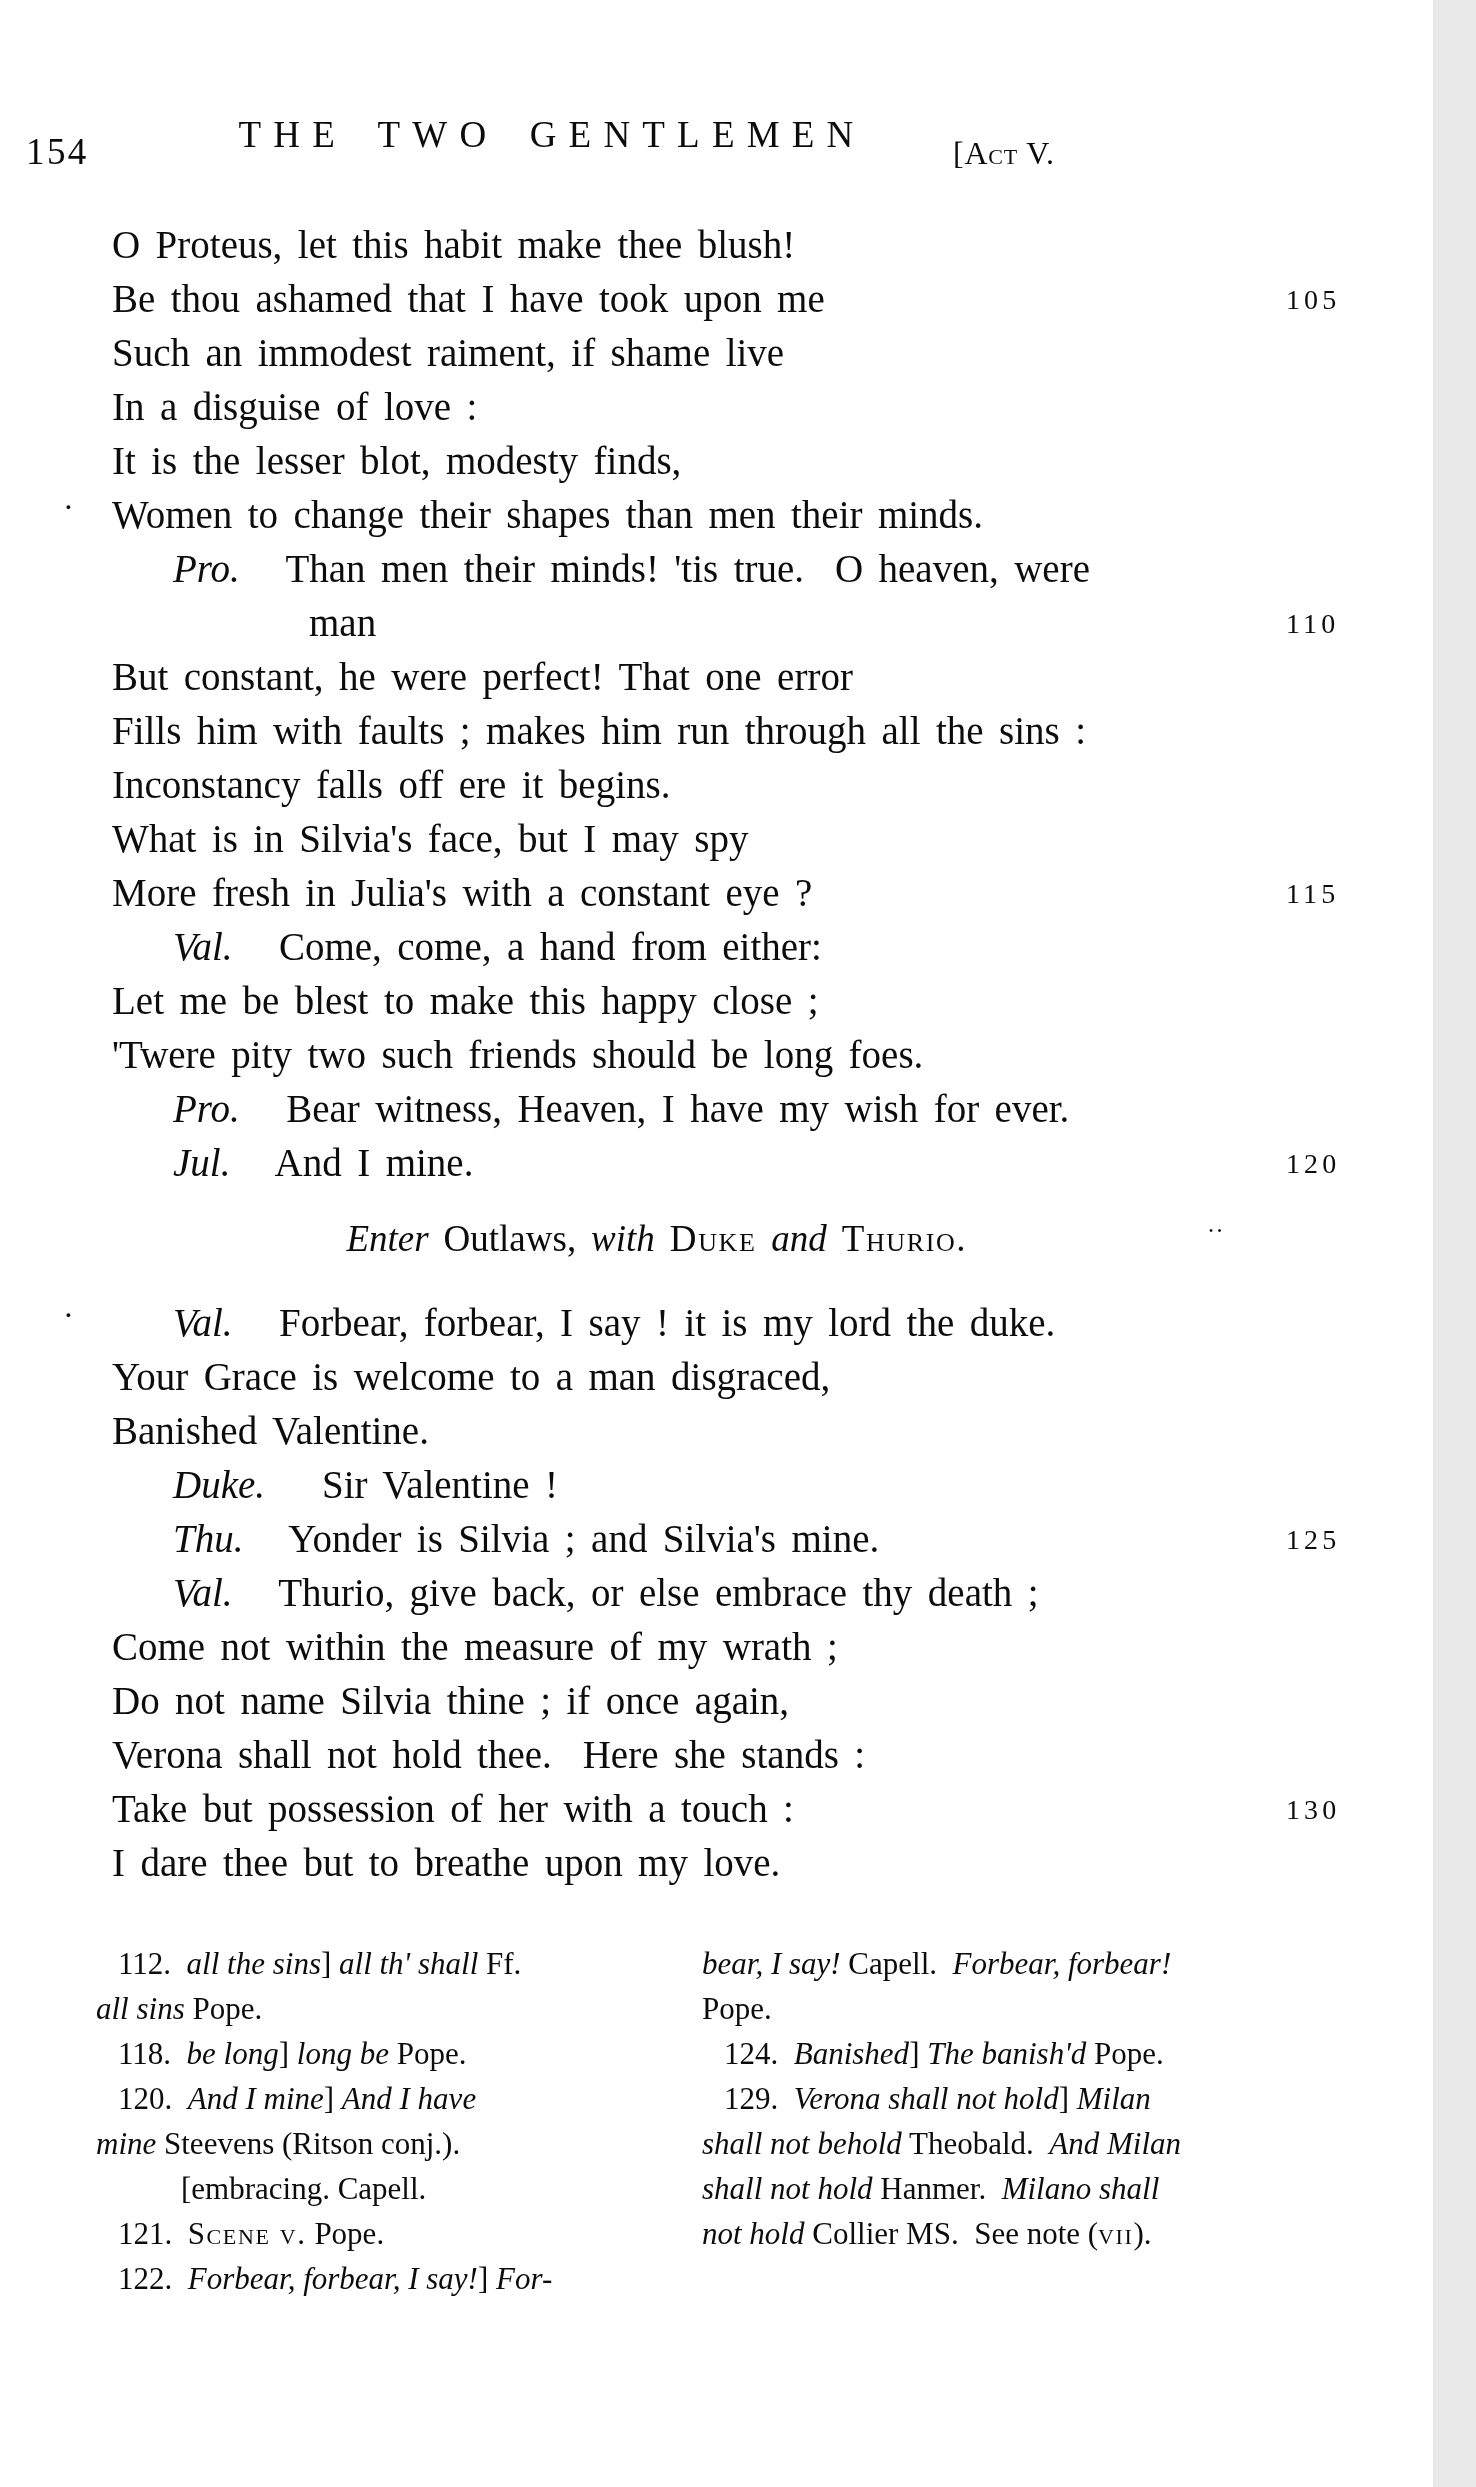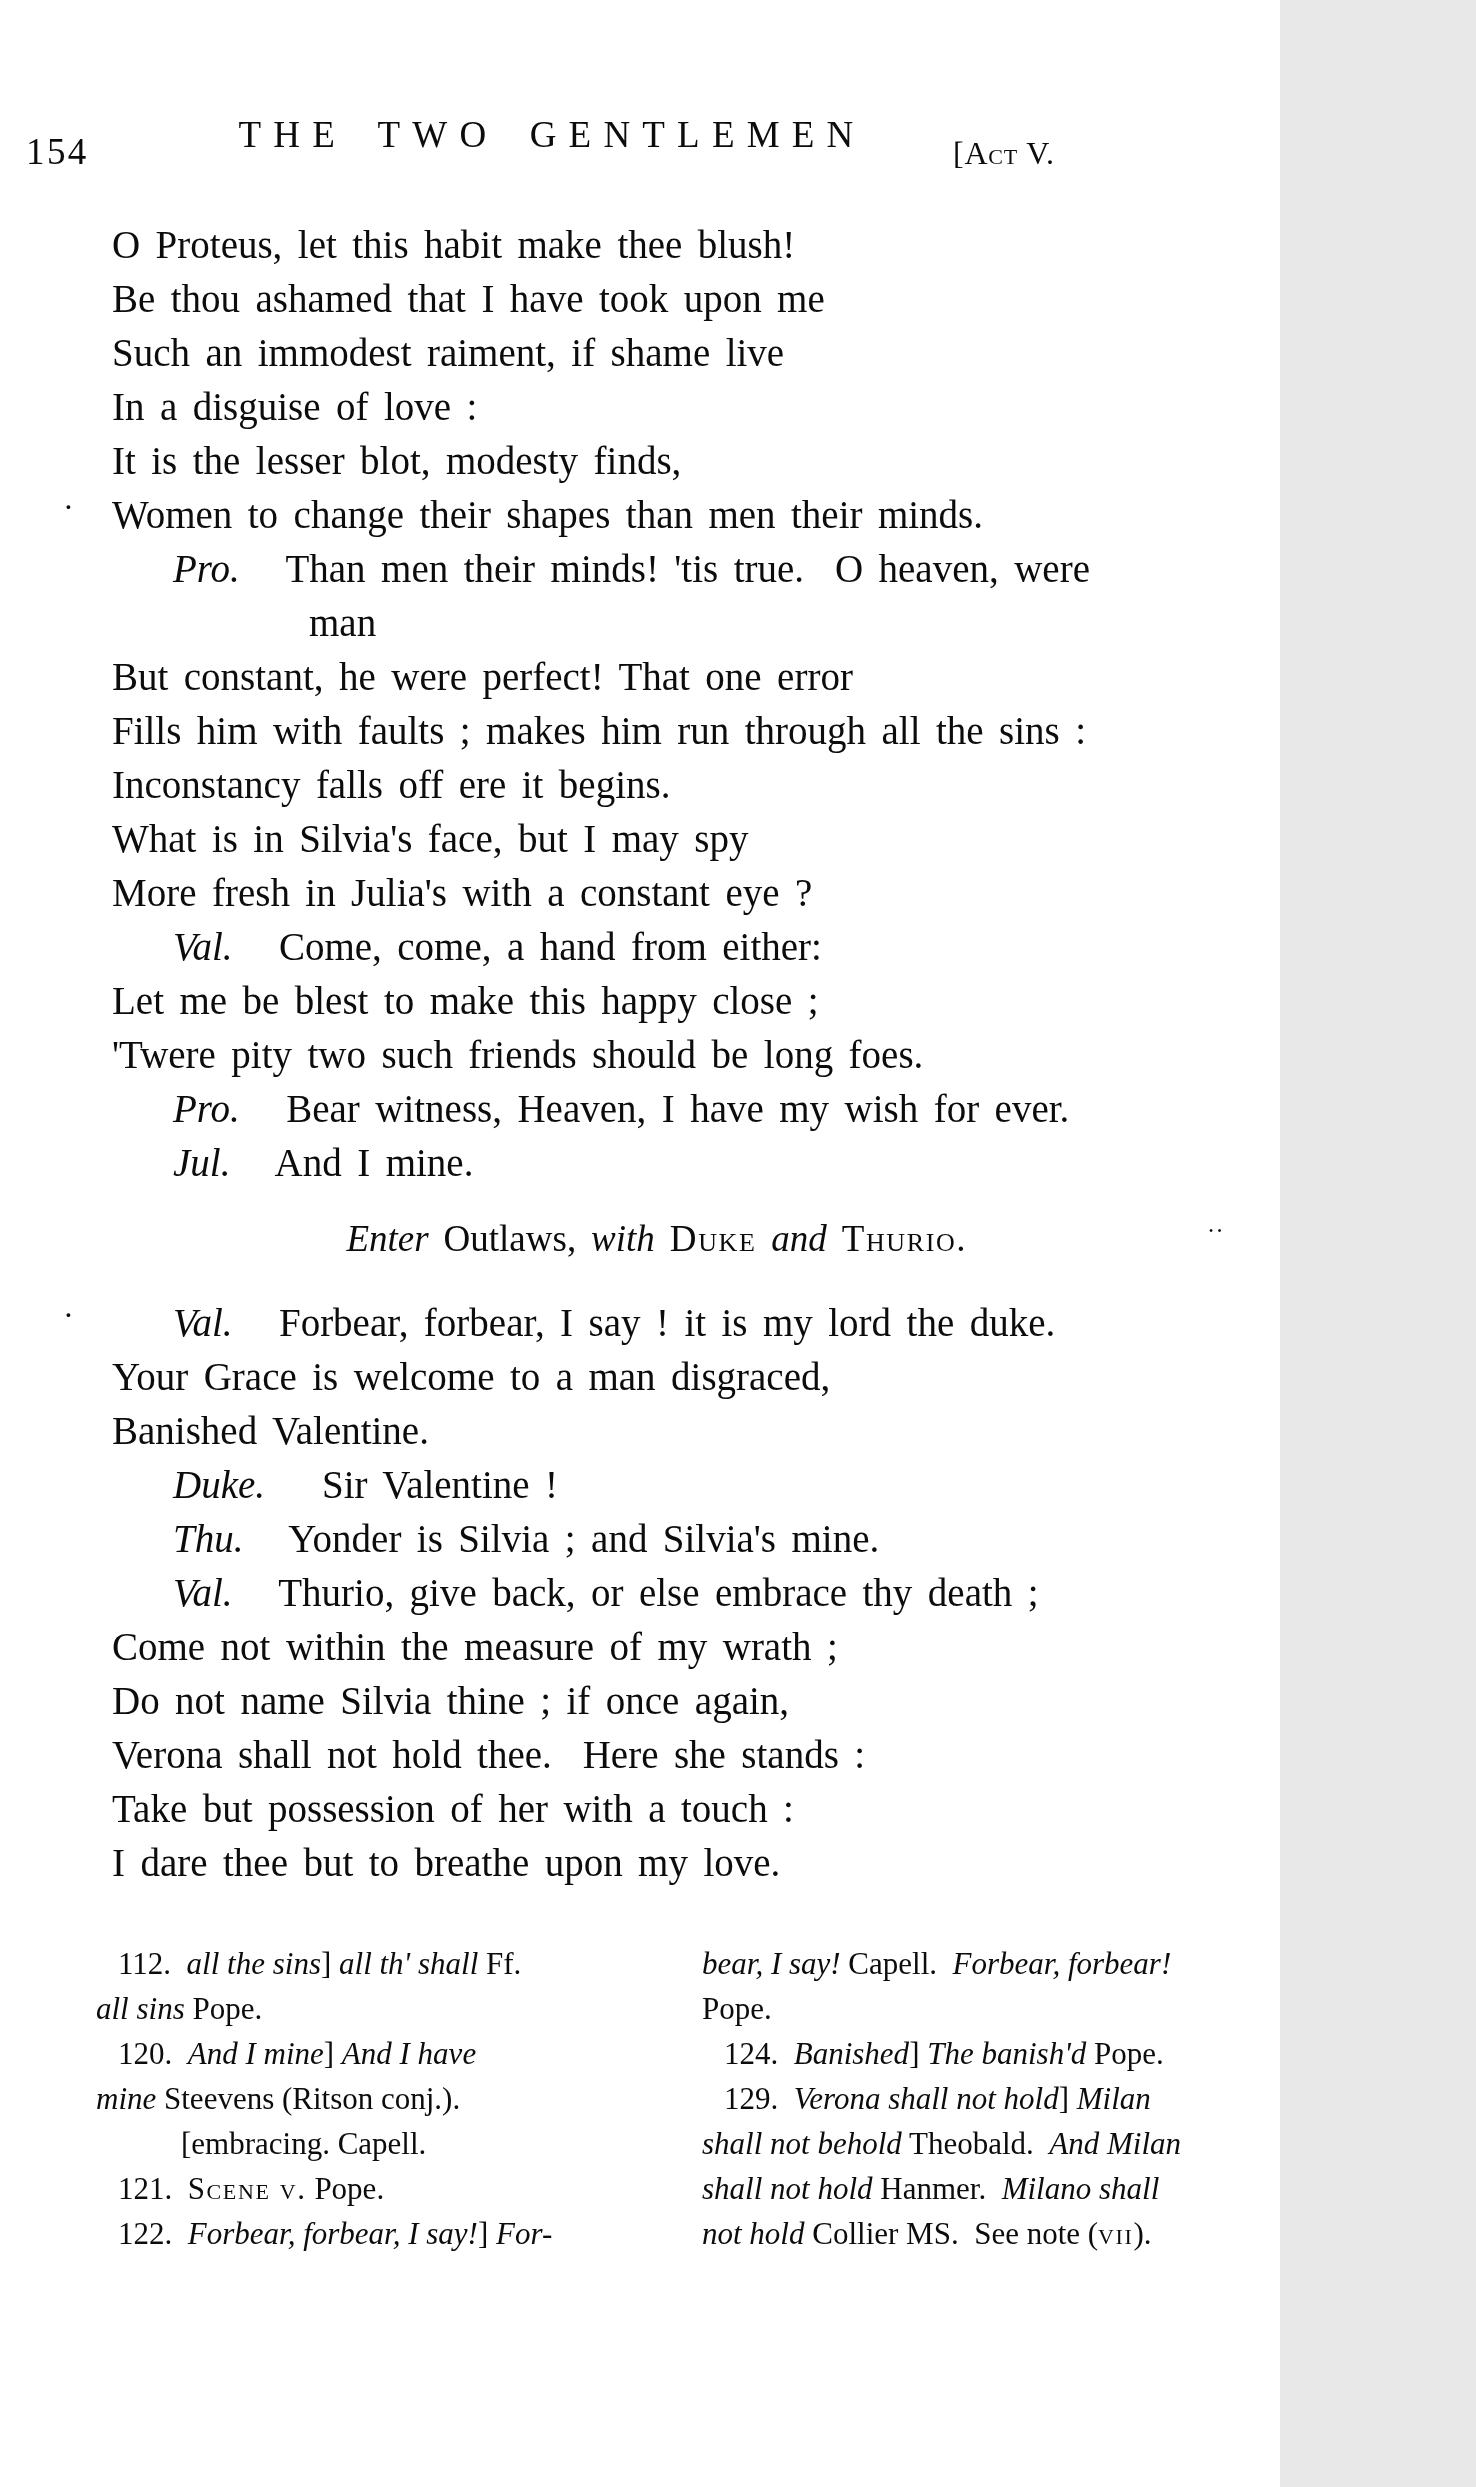--- a/index.html
+++ b/index.html
@@ -2,21 +2,21 @@
 <html style="--ink: #0c0c0c; --paper: #ffffff;font-size:13px"><head>
 <meta charset="utf-8">
 <style>
   :root{
     --ink:#0c0c0c;
     --paper:#ffffff;
   }
   html,body{margin:0;padding:0;background:#e8e8e8;}
   .page{
     position:relative;
-    width:1280px;height:2487px;
+    width:1433px;height:2487px;
     background:var(--paper);
     color:var(--ink);
     font-family:"Liberation Serif","DejaVu Serif",serif;
     overflow:hidden;
   }
   
   .pagenum{
     position:absolute;left:26px;top:130px;
     font-size:37px;letter-spacing:2.4px;
   }
@@ -123,20 +123,21 @@
       <div class="bl"><span class="seg seg-r">Do not name Silvia thine ; if once again,</span></div>
       <div class="bl"><span class="seg seg-r">Verona shall not hold thee.  Here she stands :</span></div>
       <div class="bl"><span class="seg seg-r">Take but possession of her with a touch :</span><span class="lnum">130</span></div>
       <div class="bl"><span class="seg seg-r">I dare thee but to breathe upon my love.</span></div>
     </div>
 
   <div class="footwrap">
     <div class="fcol fcol-left">
         <div class="fl find"><span class="seg seg-r">112.  </span><span class="seg seg-i">all the sins</span><span class="seg seg-r">] </span><span class="seg seg-i">all th' shall</span><span class="seg seg-r"> Ff.</span></div>
         <div class="fl"><span class="seg seg-i">all sins</span><span class="seg seg-r"> Pope.</span></div>
+        <div class="fl find"><span class="seg seg-r">118.  </span><span class="seg seg-i">be long</span><span class="seg seg-r">] </span><span class="seg seg-i">long be</span><span class="seg seg-r"> Pope.</span></div>
         <div class="fl find"><span class="seg seg-r">120.  </span><span class="seg seg-i">And I mine</span><span class="seg seg-r">] </span><span class="seg seg-i">And I have</span></div>
         <div class="fl"><span class="seg seg-i">mine</span><span class="seg seg-r"> Steevens (Ritson conj.).</span></div>
         <div class="fl find2"><span class="seg seg-r">[embracing. Capell.</span></div>
         <div class="fl find"><span class="seg seg-r">121.  </span><span class="seg seg-sc">Scene v.</span><span class="seg seg-r"> Pope.</span></div>
         <div class="fl find"><span class="seg seg-r">122.  </span><span class="seg seg-i">Forbear, forbear, I say!</span><span class="seg seg-r">] </span><span class="seg seg-i">For-</span></div>
       </div>
     <div class="fcol fcol-right">
         <div class="fl"><span class="seg seg-i">bear, I say!</span><span class="seg seg-r"> Capell.  </span><span class="seg seg-i">Forbear, forbear!</span></div>
         <div class="fl"><span class="seg seg-r">Pope.</span></div>
         <div class="fl find"><span class="seg seg-r">124.  </span><span class="seg seg-i">Banished</span><span class="seg seg-r">] </span><span class="seg seg-i">The banish'd</span><span class="seg seg-r"> Pope.</span></div>

